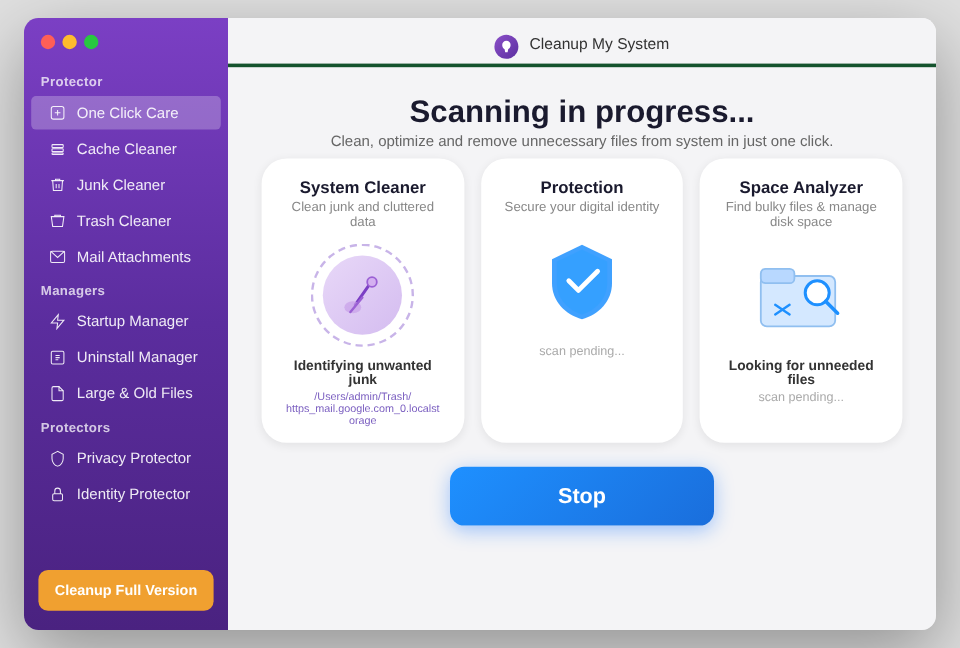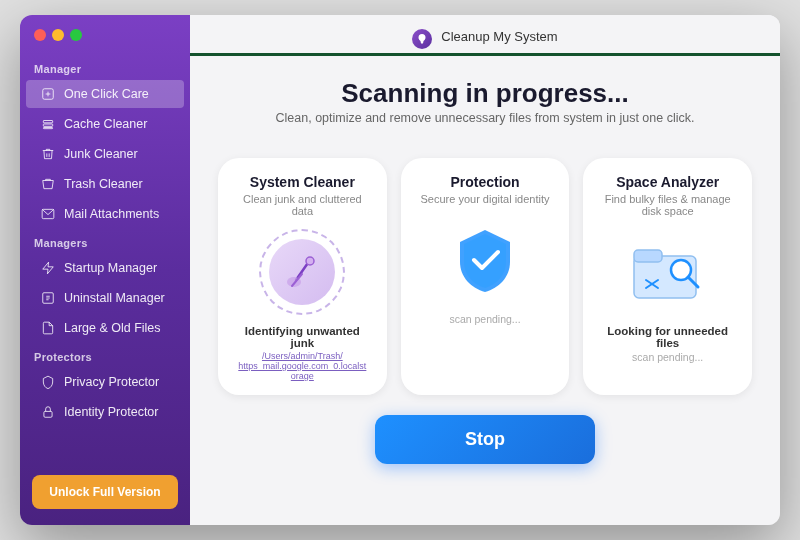--- a/index.html
+++ b/index.html
@@ -146,21 +146,21 @@
       font-size: 26px;
       font-weight: 700;
       color: #1a1a2e;
       margin-bottom: 2px;
       text-align: center;
     }
     .scan-subtitle {
       font-size: 12.5px;
       color: #666;
       text-align: center;
-      margin-bottom: 33px;
+      margin-bottom: 7px;
     }
     .cards-row {
       display: flex;
       gap: 14px;
       width: 100%;
       margin-bottom: 20px;
     }
     .card {
       flex: 1;
       background: white;
@@ -198,21 +198,20 @@
       color: #333;
       text-align: center;
       margin-bottom: 2px;
     }
     .card-status-detail {
       font-size: 9.5px;
       color: #888;
       text-align: center;
       word-break: break-all;
       max-width: 130px;
-      text-decoration: underline;
     }
     .card-pending {
       font-size: 10.5px;
       color: #aaa;
       text-align: center;
     }
     .stop-btn {
       background: linear-gradient(135deg, #1e90ff, #1a6edc);
       color: white;
       font-size: 18px;
@@ -266,21 +265,21 @@
 
 <div class="window">
 
   <div class="sidebar">
     <div class="sidebar-traffic-lights">
       <div class="traffic-light tl-red"></div>
       <div class="traffic-light tl-yellow"></div>
       <div class="traffic-light tl-green"></div>
     </div>
 
-    <div class="sidebar-section-label">Manager</div>
+    <div class="sidebar-section-label">Protector</div>
     <div class="sidebar-item active">
       <span class="sidebar-icon">
         <svg viewBox="0 0 24 24">
             <rect x="3" y="3" width="18" height="18" rx="3" stroke-width="1.5"></rect>
             <path d="M8 12h8M12 8v8"></path>
           </svg>
       </span>
       <span>One Click Care</span>
     </div>
     <div class="sidebar-item">
@@ -363,21 +362,21 @@
     <div class="sidebar-item">
       <span class="sidebar-icon">
         <svg viewBox="0 0 24 24">
             <rect x="5" y="11" width="14" height="10" rx="2"></rect>
             <path d="M8 11V7a4 4 0 0 1 8 0v4"></path>
           </svg>
       </span>
       <span>Identity Protector</span>
     </div>
 
-    <button class="unlock-btn">Unlock Full Version</button>
+    <button class="unlock-btn">Cleanup Full Version</button>
   </div>
 
   <div class="main">
     <div class="main-header">
       <div class="app-icon-circle">
         <svg viewBox="0 0 24 24">
             <path d="M12 2a7 7 0 0 1 7 7c0 3-1.5 5.5-4 7l-1 5H10l-1-5C6.5 14.5 5 12 5 9a7 7 0 0 1 7-7z"></path>
             <circle cx="12" cy="9" r="2.5" fill="white" opacity="0.8"></circle>
           </svg>
       </div>

